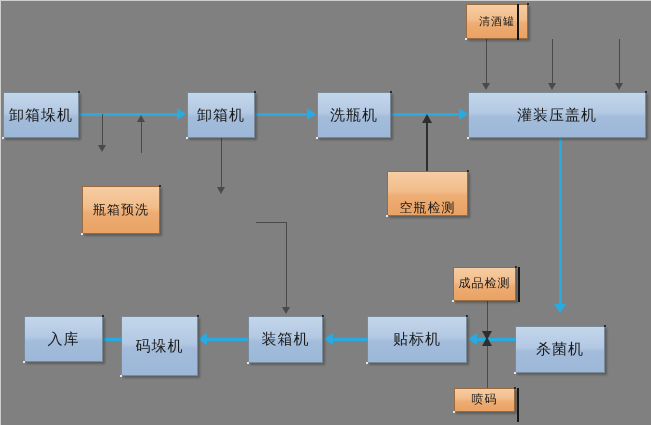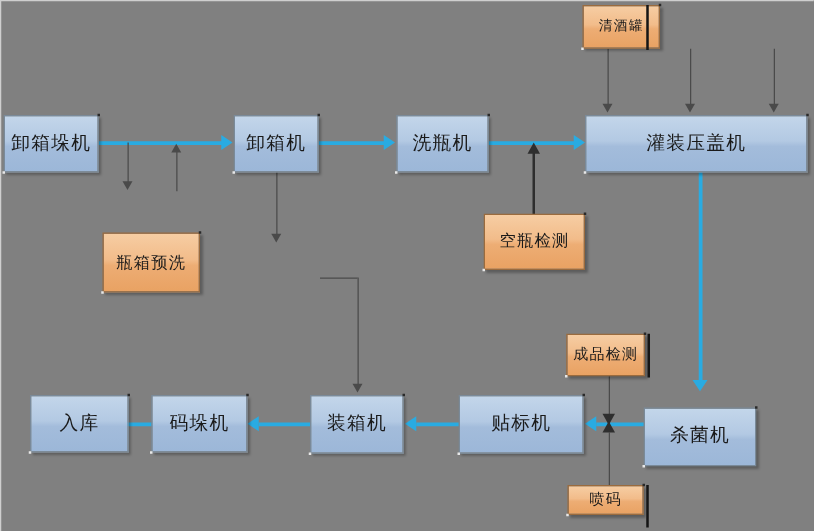--- a/index.html
+++ b/index.html
@@ -140,21 +140,21 @@
 
   <div class="node blue" style="left:186px;top:91px;width:68px;height:46px;font-size:15px;">
     <span class="lbl">卸箱机</span>
   </div>
 
 
   <div class="node blue" style="left:316px;top:91px;width:74px;height:46px;font-size:15px;">
     <span class="lbl">洗瓶机</span>
   </div>
 
-  <div class="node orange" style="left:386px;top:170px;width:81px;height:45px;font-size:13px;">
+  <div class="node orange" style="left:386px;top:170px;width:81px;height:45px;font-size:13px;align-items:flex-end;">
     <span class="lbl">空瓶检测</span>
   </div>
 
   <div class="node orange" style="left:465px;top:3px;width:62px;height:35px;font-size:11px;">
     <span class="lbl">清酒罐</span>
   </div>
 
 
 
   <div class="node blue" style="left:467px;top:91px;width:178px;height:46px;font-size:15px;">
@@ -174,21 +174,21 @@
   </div>
 
   <div class="node blue" style="left:366px;top:315px;width:100px;height:47px;font-size:15px;">
     <span class="lbl">贴标机</span>
   </div>
 
   <div class="node blue" style="left:247px;top:315px;width:75px;height:47px;font-size:15px;">
     <span class="lbl">装箱机</span>
   </div>
 
-  <div class="node blue" style="left:120px;top:315px;width:77px;height:46px;font-size:15px;">
+  <div class="node blue" style="left:120px;top:315px;width:77px;height:60px;font-size:15px;">
     <span class="lbl">码垛机</span>
   </div>
 
   <div class="node blue" style="left:7px;top:315px;width:79px;height:46px;font-size:15px;margin-left:16px;">
     <span class="lbl">入库</span>
   </div>
 
 </div>
 
 </body></html>

